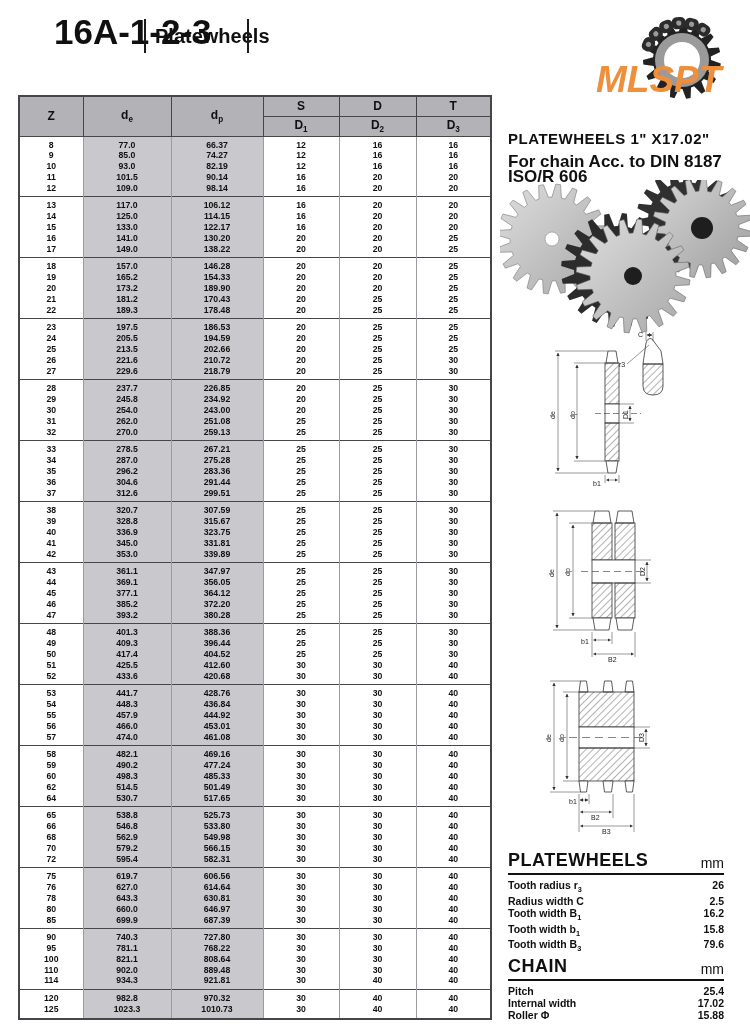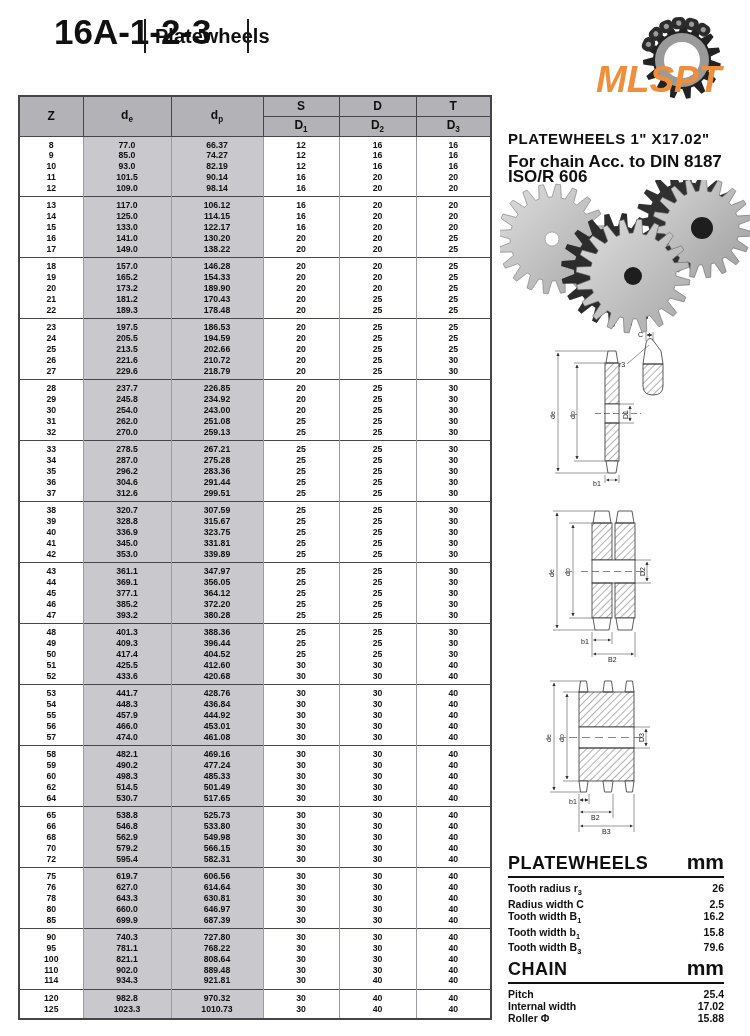--- a/index.html
+++ b/index.html
@@ -48,21 +48,21 @@
   .drw2{left:505px;top:492px;width:245px;height:172px;}
   .drw3{left:505px;top:660px;width:245px;height:178px;}
 
   
   .spec{left:508px;width:216px;}
   .spec-pw{top:850px;}
   .spec-ch{top:956px;}
   .spec-head{display:flex;justify-content:space-between;align-items:flex-end;
              border-bottom:2.5px solid #111;padding-bottom:2px;margin-bottom:5px;}
   .spec-title{font-size:18px;font-weight:bold;letter-spacing:0.5px;}
-  .spec-unit{font-size:21px;font-weight:bold;}
+  .spec-unit{font-size:14px;font-weight:normal;}
   .spec-row{display:flex;font-size:10.5px;line-height:11.8px;font-weight:bold;gap:35px;}
   .spec-row .lbl{width:186px;}
   .spec-row sub{font-size:70%;}
   .spec-row .val{}
 
   svg text{font-family:"Liberation Sans",sans-serif;}
 </style>
 </head>
 <body>
 

